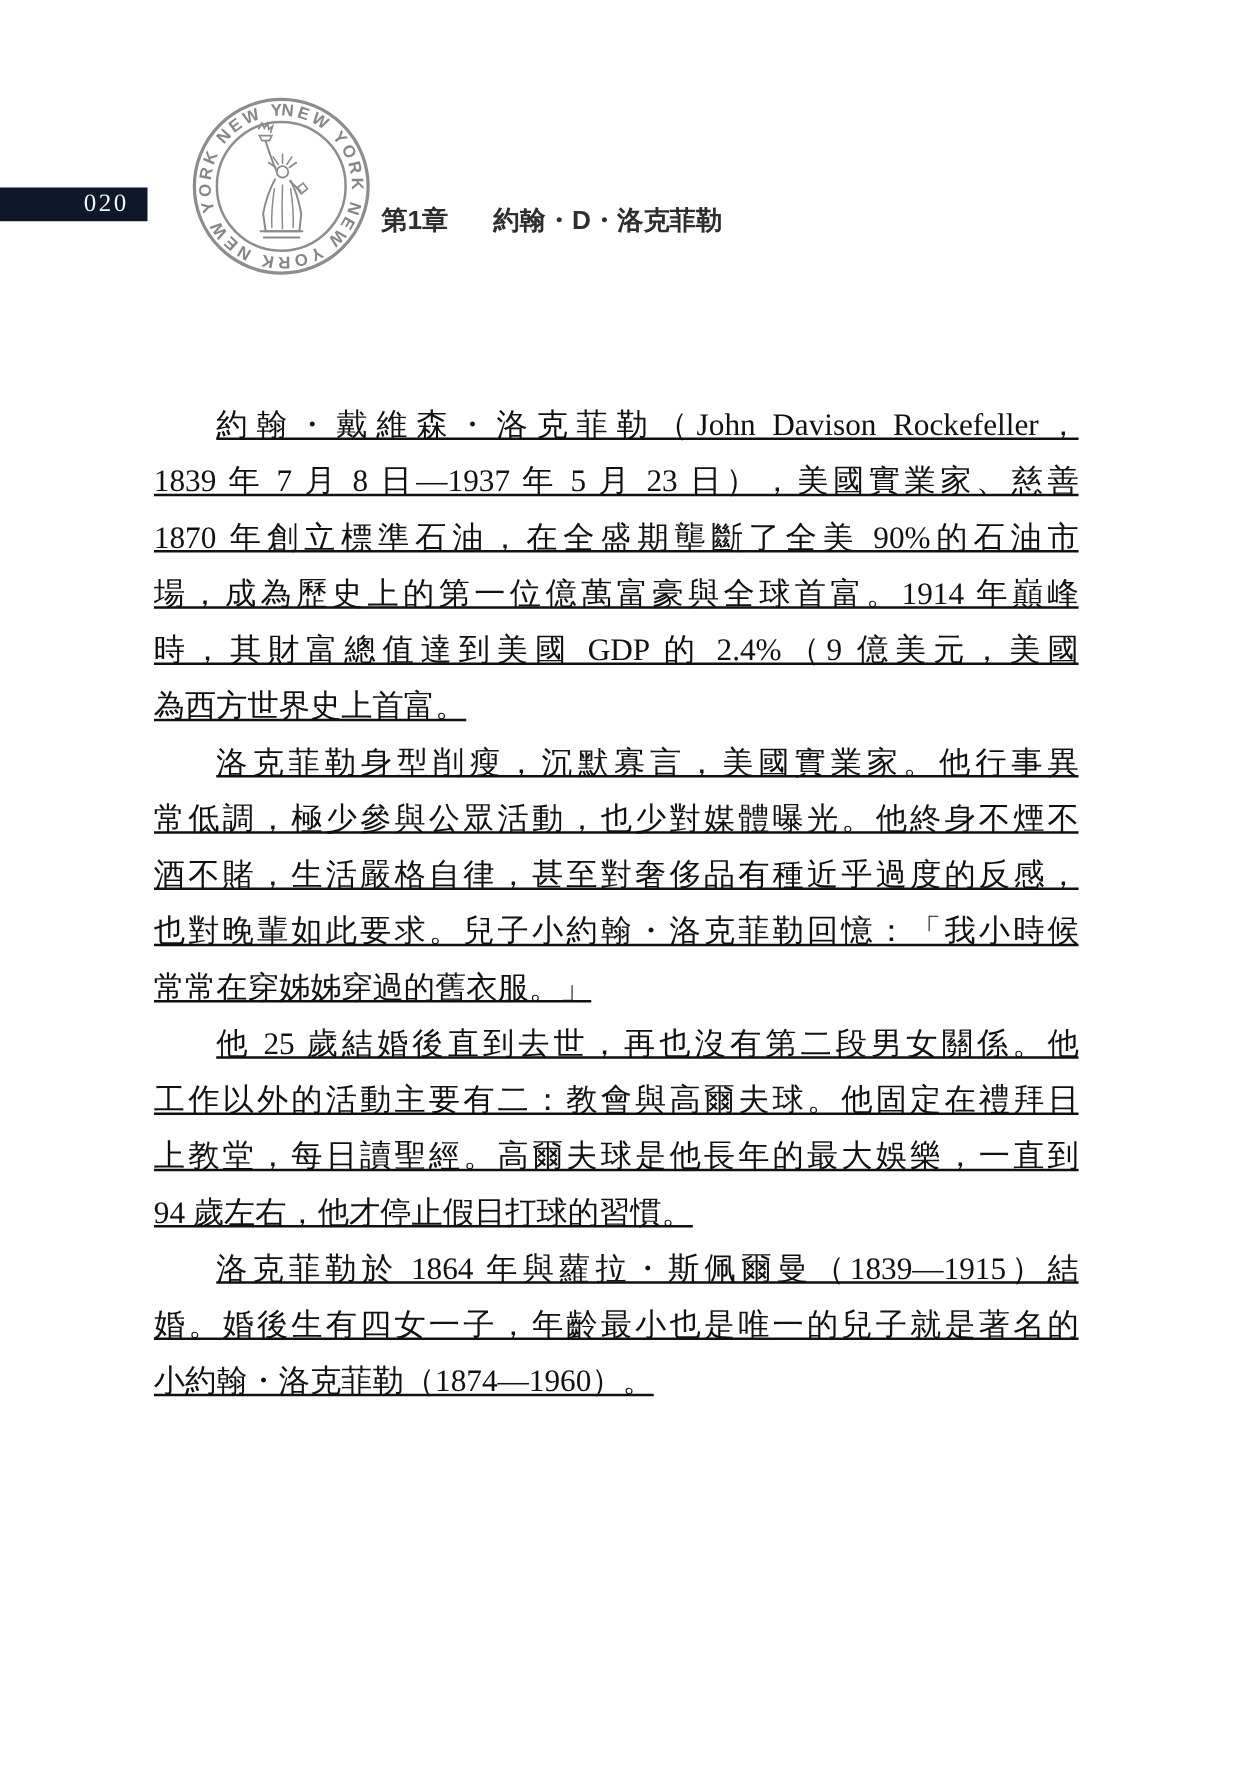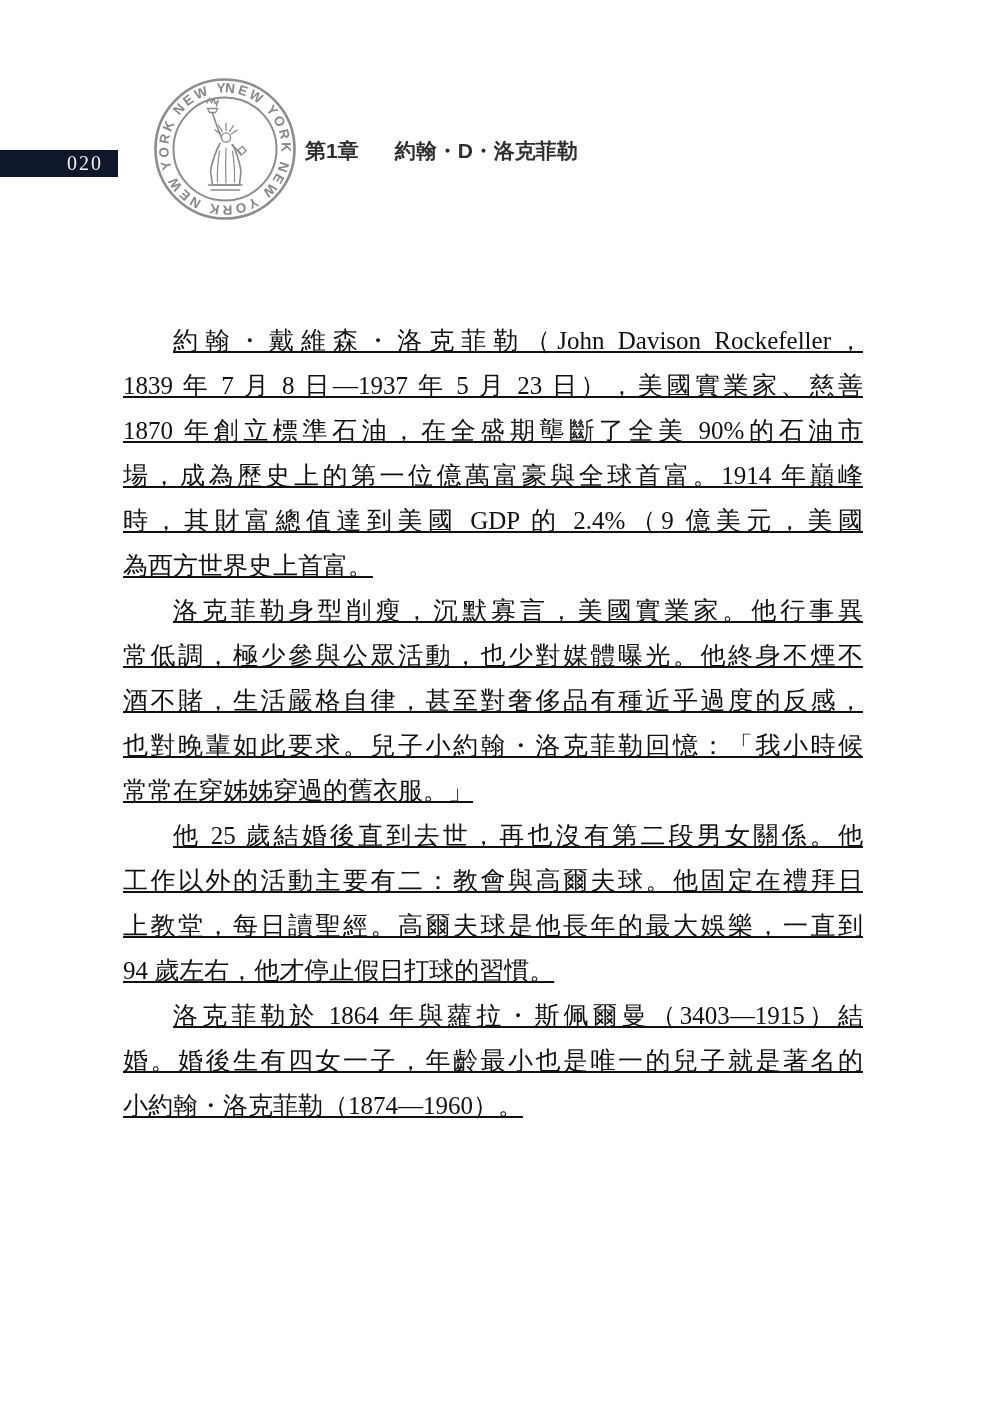--- a/index.html
+++ b/index.html
@@ -29,21 +29,21 @@
   }
   
   .stamp{
     position:absolute;
     left:152px; top:76px;
     width:146px; height:146px;
   }
   
   .chapter{
     position:absolute;
-    left:305px; top:137px;
+    left:305px; top:162px;
     font-family:"Liberation Sans","DejaVu Sans",sans-serif;
     font-weight:bold;
     font-size:21px;
     color:#2f2d2e;
     white-space:nowrap;
   }
   .chapter .label{margin-right:36px;}
   
   .content{
     position:absolute;
@@ -134,19 +134,19 @@
       <div class="line">也對晚輩如此要求。兒子小約翰・洛克菲勒回憶：「我小時候</div>
       <div class="line last">常常在穿姊姊穿過的舊衣服。」</div>
     </div>
     <div>
       <div class="line indent">他 25 歲結婚後直到去世，再也沒有第二段男女關係。他</div>
       <div class="line">工作以外的活動主要有二：教會與高爾夫球。他固定在禮拜日</div>
       <div class="line">上教堂，每日讀聖經。高爾夫球是他長年的最大娛樂，一直到</div>
       <div class="line last">94 歲左右，他才停止假日打球的習慣。</div>
     </div>
     <div>
-      <div class="line indent">洛克菲勒於 1864 年與蘿拉・斯佩爾曼（3403—1915）結</div>
+      <div class="line indent">洛克菲勒於 1864 年與蘿拉・斯佩爾曼（1839—1915）結</div>
       <div class="line">婚。婚後生有四女一子，年齡最小也是唯一的兒子就是著名的</div>
       <div class="line last">小約翰・洛克菲勒（1874—1960）。</div>
     </div>
   </div>
 
 </div>
 
 </body></html>

